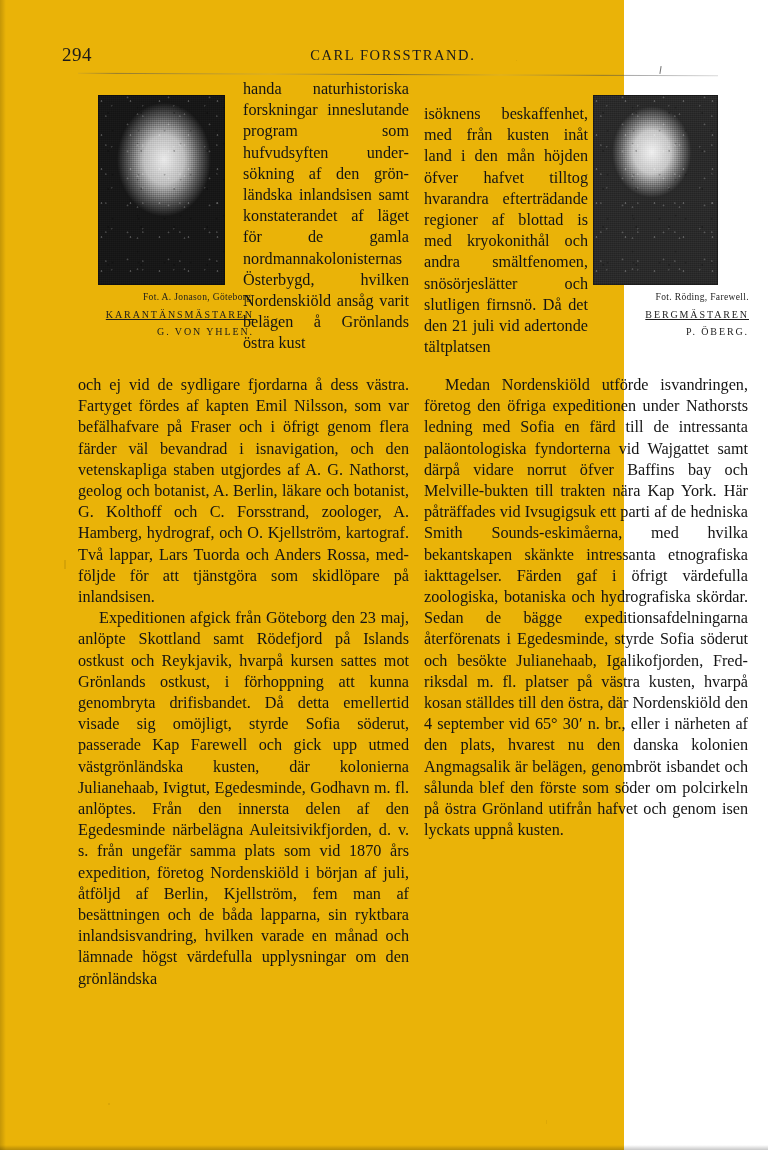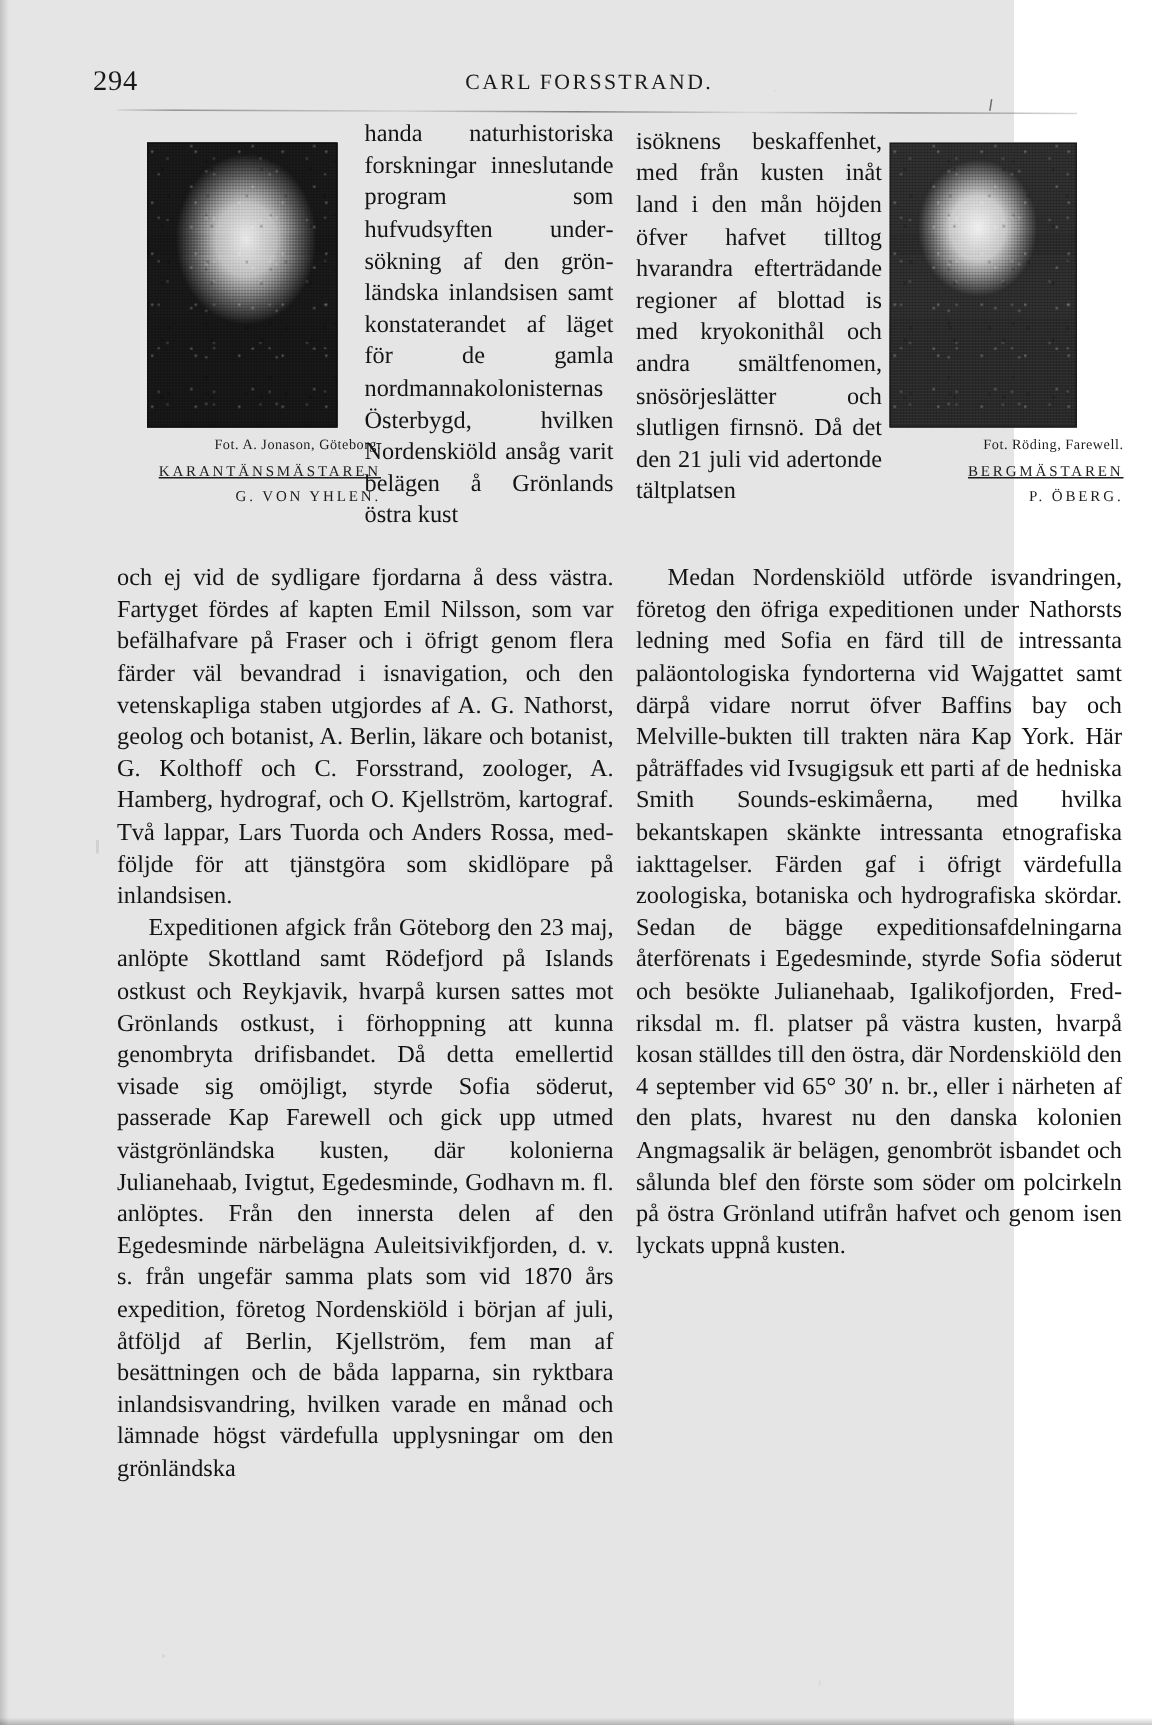--- a/index.html
+++ b/index.html
@@ -12,23 +12,23 @@
     height: 1150px;
     font-family: "Liberation Serif", "DejaVu Serif", serif;
     color: #111111;
     position: relative;
     overflow: hidden;
   }
 
   .page {
     position: absolute;
     left: 0; top: 0;
-    width: 676px;
+    width: 624px;
     height: 1150px;
-    background: #e5e5e5;
+    background: #eab308;
   }
 
   
   .running-head {
     position: absolute;
     left: 62px;
     top: 44px;
     width: 660px;
     height: 26px;
   }
@@ -173,21 +173,21 @@
   .col p { margin: 0; }
   .col p + p { text-indent: 1.3em; }
 
   .col-top-left {
     left: 243px;
     top: 79px;
     width: 166px;
   }
   .col-top-right {
     left: 424px;
-    top: 84px;
+    top: 104px;
     width: 164px;
   }
   .col-main-left {
     left: 78px;
     top: 375px;
     width: 331px;
   }
   .col-main-right {
     left: 424px;
     top: 375px;

